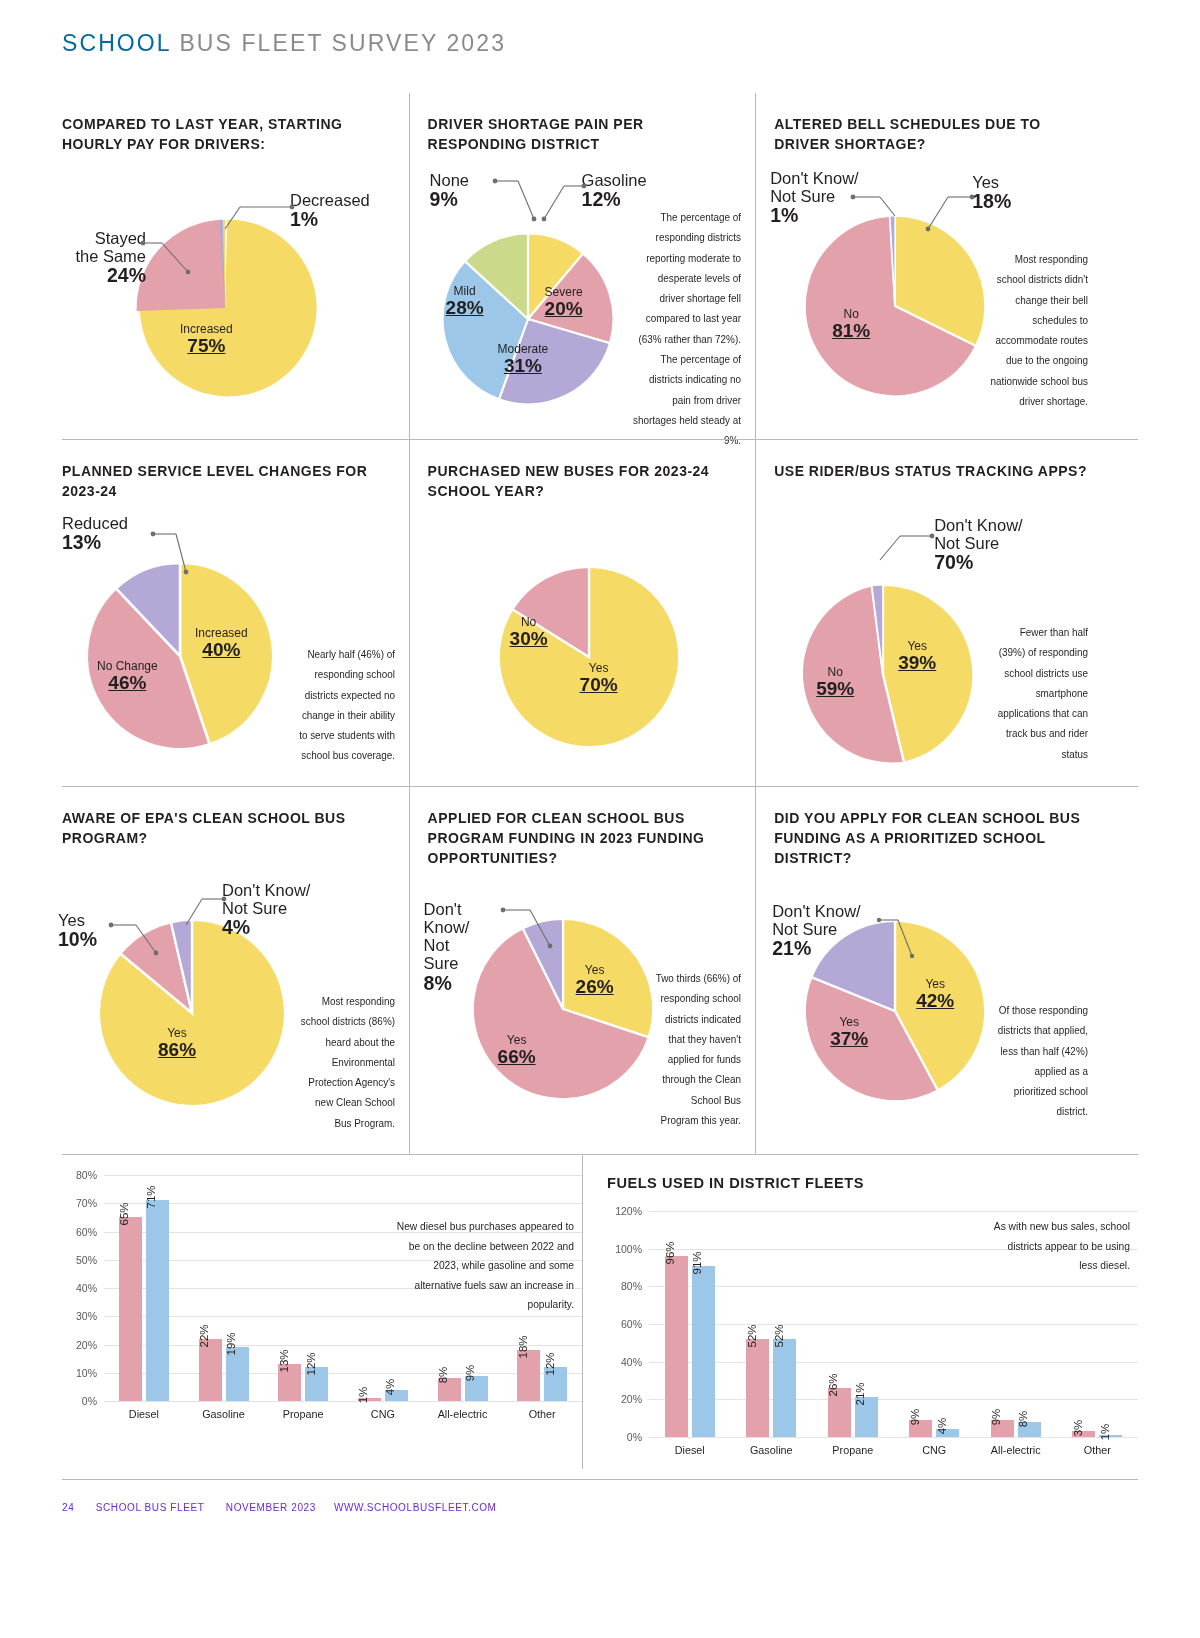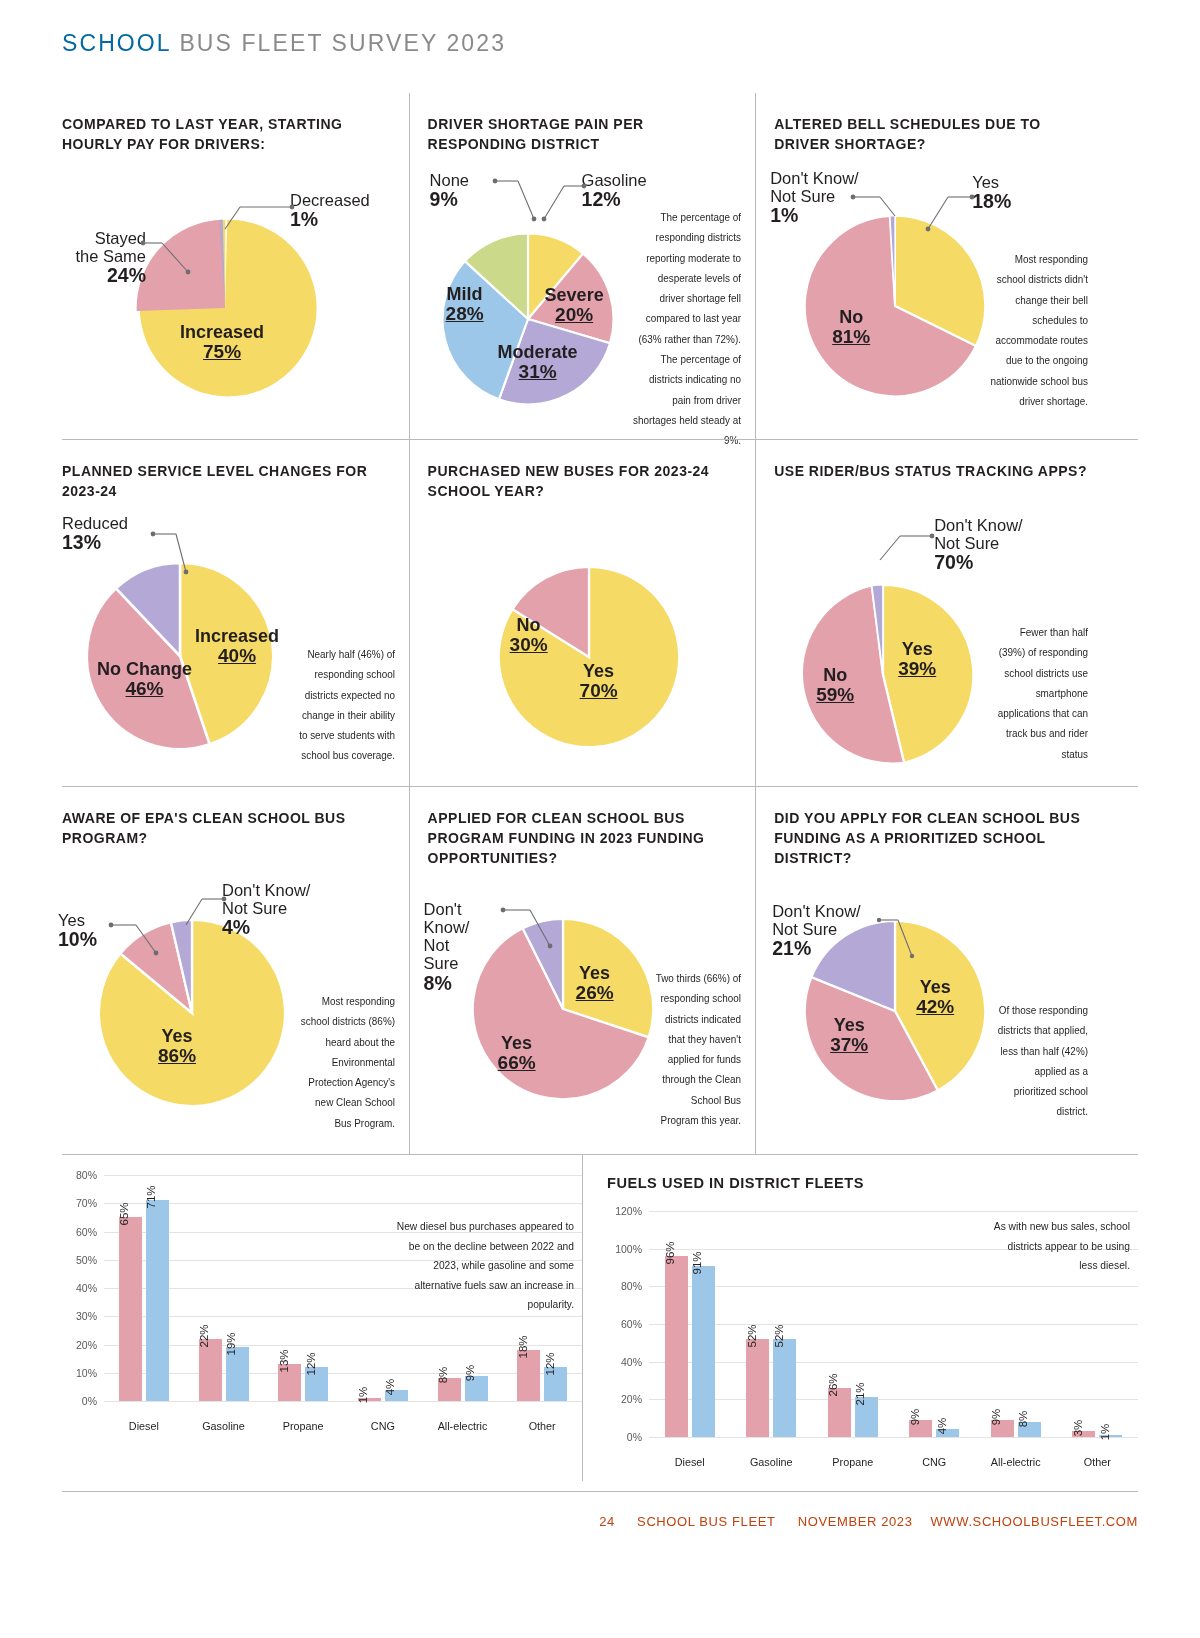--- a/index.html
+++ b/index.html
@@ -50,21 +50,21 @@
   
   .pie { position: absolute; border-radius: 50%; }
   .pie svg { display: block; overflow: visible; }
 
   .slice-label {
     position: absolute;
     line-height: 1.08;
     white-space: nowrap;
     text-align: center;
   }
-  .slice-label .nm { font-size: 18px; font-weight: 700; display: block; }
+  .slice-label .nm { font-size: 12px; font-weight: 400; display: block; }
   .slice-label .pc { font-size: 19px; font-weight: 700; display: block; text-decoration: underline; }
 
   .callout {
     position: absolute;
     line-height: 1.1;
     white-space: nowrap;
   }
   .callout .nm { font-size: 16.5px; font-weight: 400; display: block; color: #231f20; }
   .callout .pc { font-size: 19.5px; font-weight: 700; display: block; }
   .callout.ralign { text-align: right; }
@@ -104,36 +104,36 @@
   .groups { position: absolute; left: 0; right: 0; bottom: 0; top: 0; display: flex; }
   .group { flex: 1; display: flex; align-items: flex-end; justify-content: center; gap: 4px; position: relative; }
   .bar { width: 23px; position: relative; }
   .bar .vlabel {
     position: absolute; bottom: 100%; left: 50%;
     transform: translateX(-50%) rotate(-90deg);
     transform-origin: center bottom;
     font-size: 11.5px; font-weight: 400; color: #231f20;
     white-space: nowrap; margin-bottom: 3px;
   }
-  .xaxis { position: relative; margin-left: 42px; height: 22px; display: flex; margin-top: 12px; }
+  .xaxis { position: relative; margin-left: 42px; height: 22px; display: flex; }
   .xlab {
     flex: 1; text-align: center; font-size: 10.8px; color: #231f20;
     padding-top: 7px; white-space: nowrap;
   }
   .barcap {
     position: absolute; font-size: 11.4px; line-height: 1.72;
     text-align: right; color: #231f20;
     transform: scaleX(0.9); transform-origin: right top;
   }
 
   
   .footsep { border-top: 1px solid #b9b9b9; margin-top: 10px; }
   .footer {
-    display: flex; justify-content: flex-end; align-items: baseline;
-    padding-top: 22px; font-size: 13px; letter-spacing: 0.6px; color: #c2410c;
+    display: flex; justify-content: flex-start; align-items: baseline;
+    padding-top: 22px; font-size: 10px; letter-spacing: 0.6px; color: #6d28d9;
   }
   .footer .left span { margin-right: 18px; }
 </style>
 </head>
 <body>
 
 <div class="page">
 
   <div class="masthead">
     <span class="strong">SCHOOL</span>

